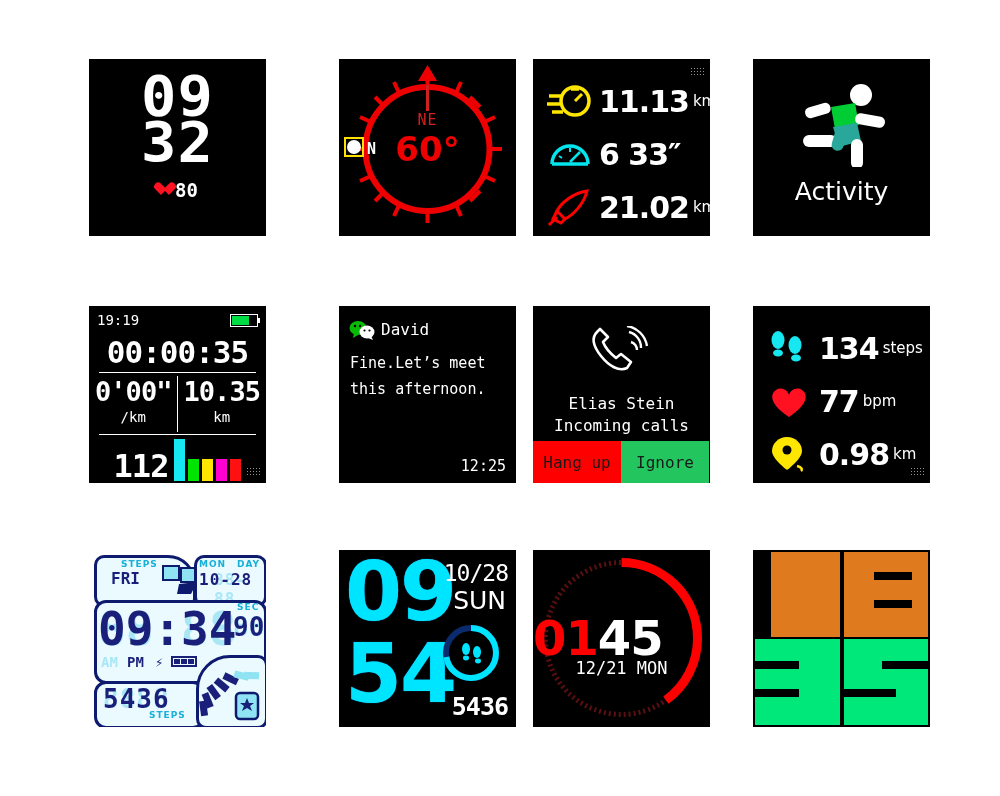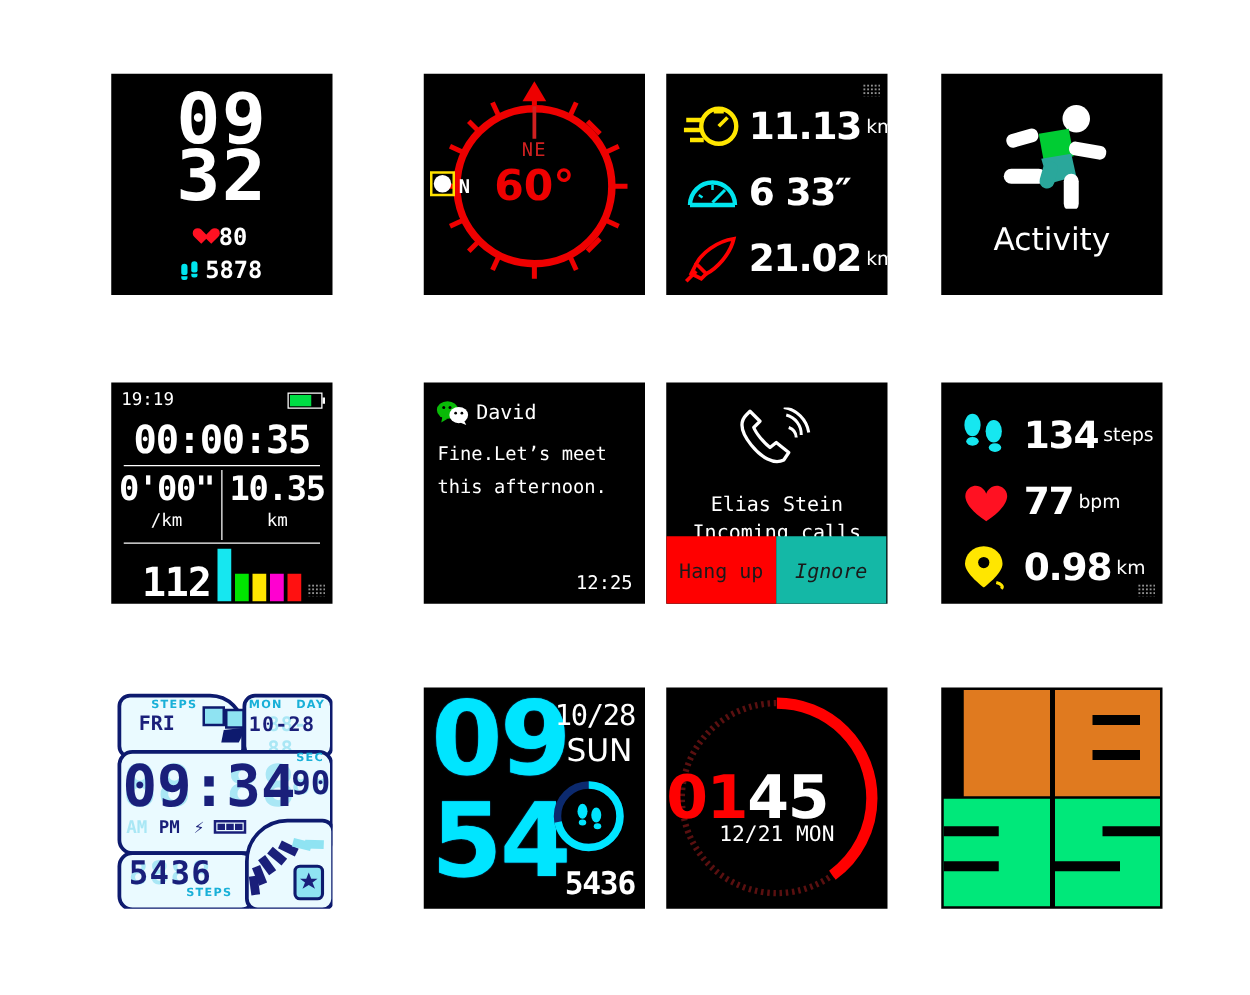--- a/index.html
+++ b/index.html
@@ -116,25 +116,25 @@
   .wechat{left:10px;top:14px;width:28px;height:20px;}
   .msg-body{
     left:11px;right:8px;top:44px;color:#fff;font-size:15px;line-height:26px;
     font-family:"DejaVu Sans Mono",monospace;
   }
   .msg-time{right:10px;bottom:8px;color:#fff;font-size:15px;font-family:"DejaVu Sans Mono",monospace;}
 
   
   .call-name{left:0;right:0;top:88px;text-align:center;color:#fff;font-size:16px;font-family:"DejaVu Sans Mono",monospace;}
   .call-sub{left:0;right:0;top:110px;text-align:center;color:#fff;font-size:16px;font-family:"DejaVu Sans Mono",monospace;}
-  .call-btns{left:0;right:1px;bottom:0;height:54px;display:flex;}
+  .call-btns{left:0;right:1px;bottom:0;height:42px;display:flex;}
   .call-btn{flex:1;display:flex;align-items:center;justify-content:center;
             font-size:16px;font-family:"DejaVu Sans Mono",monospace;color:#111;}
   .btn-hang{background:#ff0000;color:#1a1a1a;}
-  .btn-ign{background:#14b8a6;color:#1a1a1a;font-style:italic;}
+  .btn-ign{background:#22c55e;color:#1a1a1a;}
 
   
   .lcd{background:#ffffff;position:relative;}
   .lcd-pane{position:absolute;background:#eafaff;border:3px solid #0d1a6e;}
   .seg-on{color:#1a1f7a;}
   .seg-off{color:#a9e7f5;}
   .lcd-lbl{color:#19b0d8;font-size:9px;font-weight:bold;font-family:"DejaVu Sans",sans-serif;letter-spacing:1px;position:absolute;}
   .lcd-big{
     font-family:"DejaVu Sans Mono",monospace;font-weight:bold;font-size:46px;
     letter-spacing:0px;position:absolute;line-height:46px;
@@ -172,29 +172,20 @@
 
   <div class="tile c0 r0">
     <div class="abs t1-time">
       <div>09</div>
       <div>32</div>
     </div>
     <div class="abs t1-metrics">
       <div class="t1-row">
         <span class="heart"></span>
         <span>80</span>
-      </div>
-      <div class="t1-row" style="margin-top:4px">
-        <span class="feet">
-            <i></i>
-            <i></i>
-            <i></i>
-            <i></i>
-          </span>
-        <span>5878</span>
       </div>
     </div>
   </div>
 
   <div class="tile c1 r0">
     <svg class="compass-wrap" viewBox="0 0 177 177">
       <circle cx="88.5" cy="90" r="62" fill="none" stroke="#ee0000" stroke-width="6"></circle>
       <g stroke="#ee0000" stroke-width="4">
         <line x1="88.5" y1="16" x2="88.5" y2="30"></line>
         <line x1="88.5" y1="150" x2="88.5" y2="164"></line>

